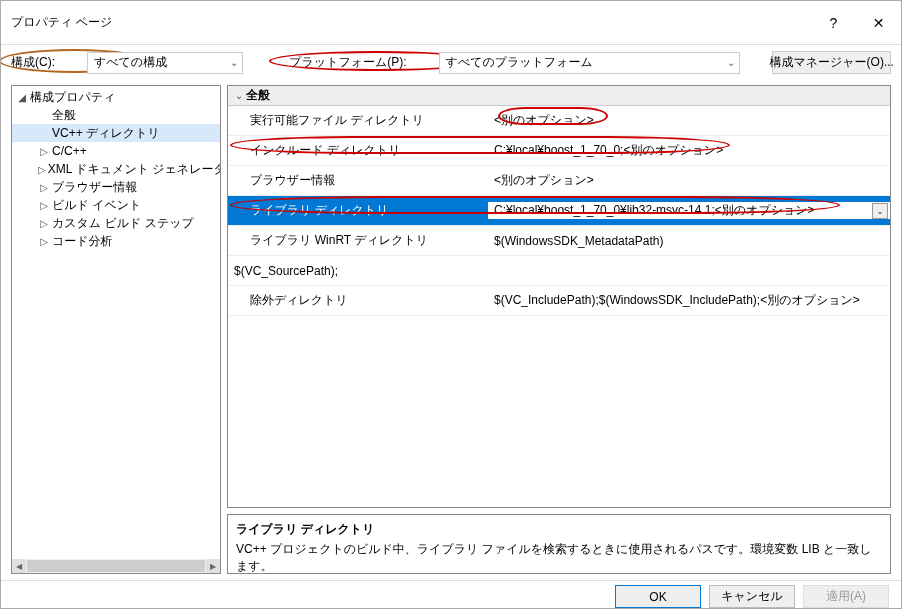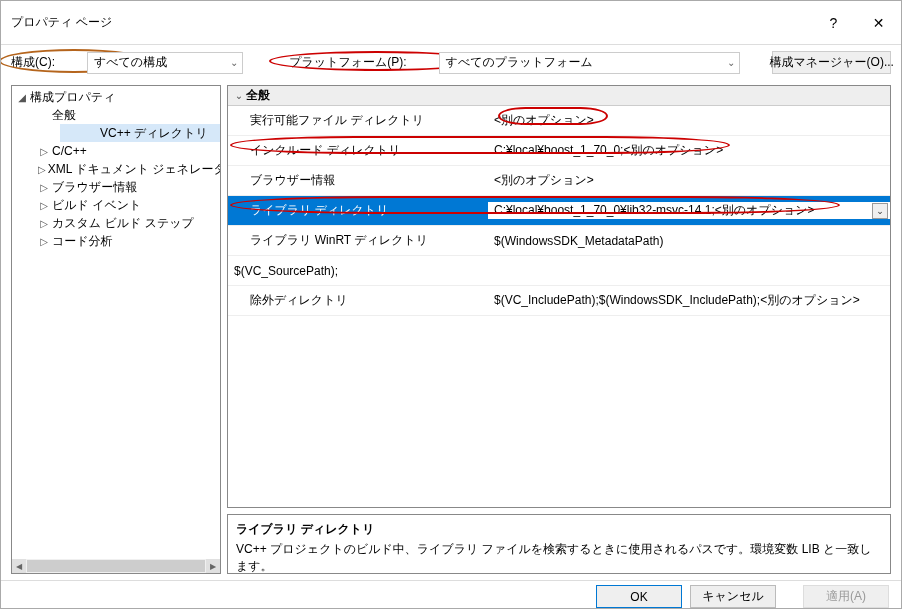--- a/index.html
+++ b/index.html
@@ -98,21 +98,20 @@
     .tree-item .exp {
       width: 12px;
       display: inline-flex;
       justify-content: center;
       font-size: 10px;
       color: #555;
       margin-right: 2px;
     }
     .tree-item.selected {
       background: #d6e8f9;
-      margin-left: 48px;
     }
     .tree-scrollbar-h {
       position: absolute;
       bottom: 0;
       left: 0;
       right: 0;
       height: 14px;
       background: #f0f0f0;
       display: flex;
     }
@@ -183,21 +182,21 @@
     .dlg-btn {
       height: 23px;
       min-width: 86px;
       border: 1px solid #bbb;
       background: #efefef;
       display: flex;
       align-items: center;
       justify-content: center;
     }
     .dlg-btn.primary { border-color: #0078d4; }
-    .dlg-btn.disabled { color: #999; border-color:#ddd;margin-left:19px; }
+    .dlg-btn.disabled { color: #999; border-color:#ddd; }
     .rel { position: relative; gap: 32px; }
     .row-wrap { position: relative; }
     .row-ellipse {
       position: absolute;
       border: 2px solid #c00;
       border-radius: 50% / 100%;
       height: 18px;
       pointer-events: none;
       z-index: 5;
     }

